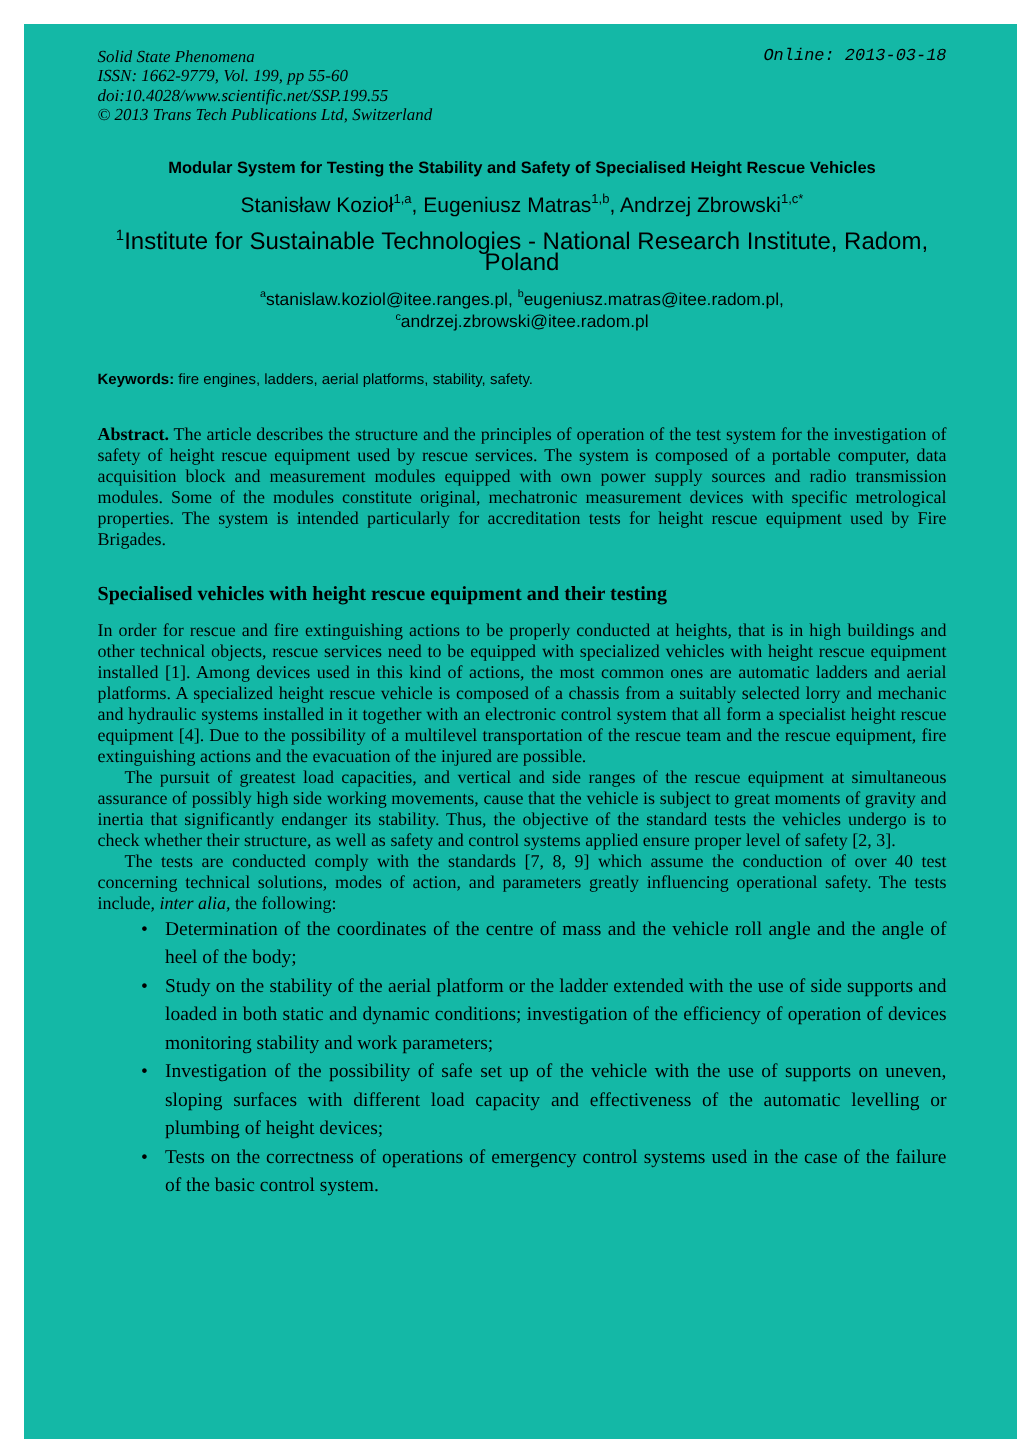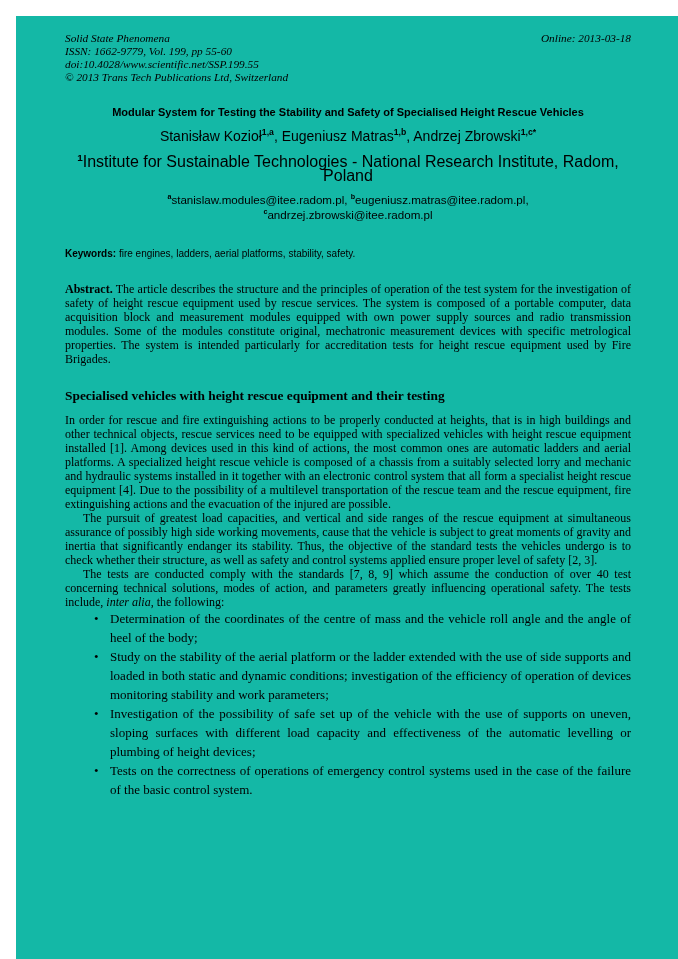--- a/index.html
+++ b/index.html
@@ -23,21 +23,21 @@
   .doc-header {
     display: flex;
     justify-content: space-between;
     align-items: flex-start;
     font-style: italic;
     font-size: 11.3px;
     line-height: 12.9px;
     font-family: "Liberation Serif", serif;
   }
   .doc-header .left div { white-space: nowrap; }
-  .doc-header .right { white-space: nowrap; }
+  .doc-header .right { white-space: nowrap; font-family: Liberation Mono, monospace; }
 
   
   .paper-title {
     font-family: "Liberation Sans", sans-serif;
     font-weight: bold;
     font-size: 11px;
     line-height: 18.5px;
     text-align: center;
     max-width: 540px;
     margin: 19px auto 0 auto;
@@ -46,21 +46,20 @@
     font-family: "Liberation Sans", sans-serif;
     font-size: 14px;
     line-height: 17px;
     text-align: center;
     margin-top: 7px;
   }
   .authors sup, .affiliation sup, .emails sup {
     font-size: 0.62em;
     vertical-align: super;
     line-height: 0;
-    font-weight: bold;
   }
   .affiliation {
     font-family: "Liberation Sans", sans-serif;
     font-size: 16px;
     line-height: 14px;
     text-align: center;
     margin-top: 10px;
   }
   .emails {
     font-family: "Liberation Sans", sans-serif;
@@ -131,21 +130,21 @@
     <div class="right">Online: 2013-03-18</div>
   </div>
 
   <h1 class="paper-title">Modular System for Testing the Stability and Safety of Specialised Height Rescue Vehicles</h1>
 
   <div class="authors"><span><span>Stanisław Kozioł</span><sup>1,a</sup><span>, </span></span><span><span>Eugeniusz Matras</span><sup>1,b</sup><span>, </span></span><span><span>Andrzej Zbrowski</span><sup>1,c*</sup><span></span></span></div>
 
   <div class="affiliation"><sup>1</sup><span>Institute for Sustainable Technologies - National Research Institute, Radom, Poland</span></div>
 
   <div class="emails">
-    <div><sup>a</sup><span>stanislaw.modules@itee.radom.pl, </span><sup>b</sup><span>eugeniusz.matras@itee.radom.pl,</span></div>
+    <div><sup>a</sup><span>stanislaw.koziol@itee.ranges.pl, </span><sup>b</sup><span>eugeniusz.matras@itee.radom.pl,</span></div>
     <div><sup>c</sup><span>andrzej.zbrowski@itee.radom.pl</span></div>
   </div>
 
   <p class="keywords"><span class="kw-label">Keywords:</span><span> fire engines, ladders, aerial platforms, stability, safety.</span></p>
 
   <p class="serif-body abstract"><span class="abs-label">Abstract.</span><span> The article describes the structure and the principles of operation of the test system for the investigation of safety of height rescue equipment used by rescue services. The system is composed of a portable computer, data acquisition block and measurement modules equipped with own power supply sources and radio transmission modules. Some of the modules constitute original, mechatronic measurement devices with specific metrological properties. The system is intended particularly for accreditation tests for height rescue equipment used by Fire Brigades.</span></p>
 
   <h2 class="section-heading">Specialised vehicles with height rescue equipment and their testing</h2>
 
   <p class="serif-body para first">In order for rescue and fire extinguishing actions to be properly conducted at heights, that is in high buildings and other technical objects, rescue services need to be equipped with specialized vehicles with height rescue equipment installed [1]. Among devices used in this kind of actions, the most common ones are automatic ladders and aerial platforms. A specialized height rescue vehicle is composed of a chassis from a suitably selected lorry and mechanic and hydraulic systems installed in it together with an electronic control system that all form a specialist height rescue equipment [4]. Due to the possibility of a multilevel transportation of the rescue team and the rescue equipment, fire extinguishing actions and the evacuation of the injured are possible.</p>

